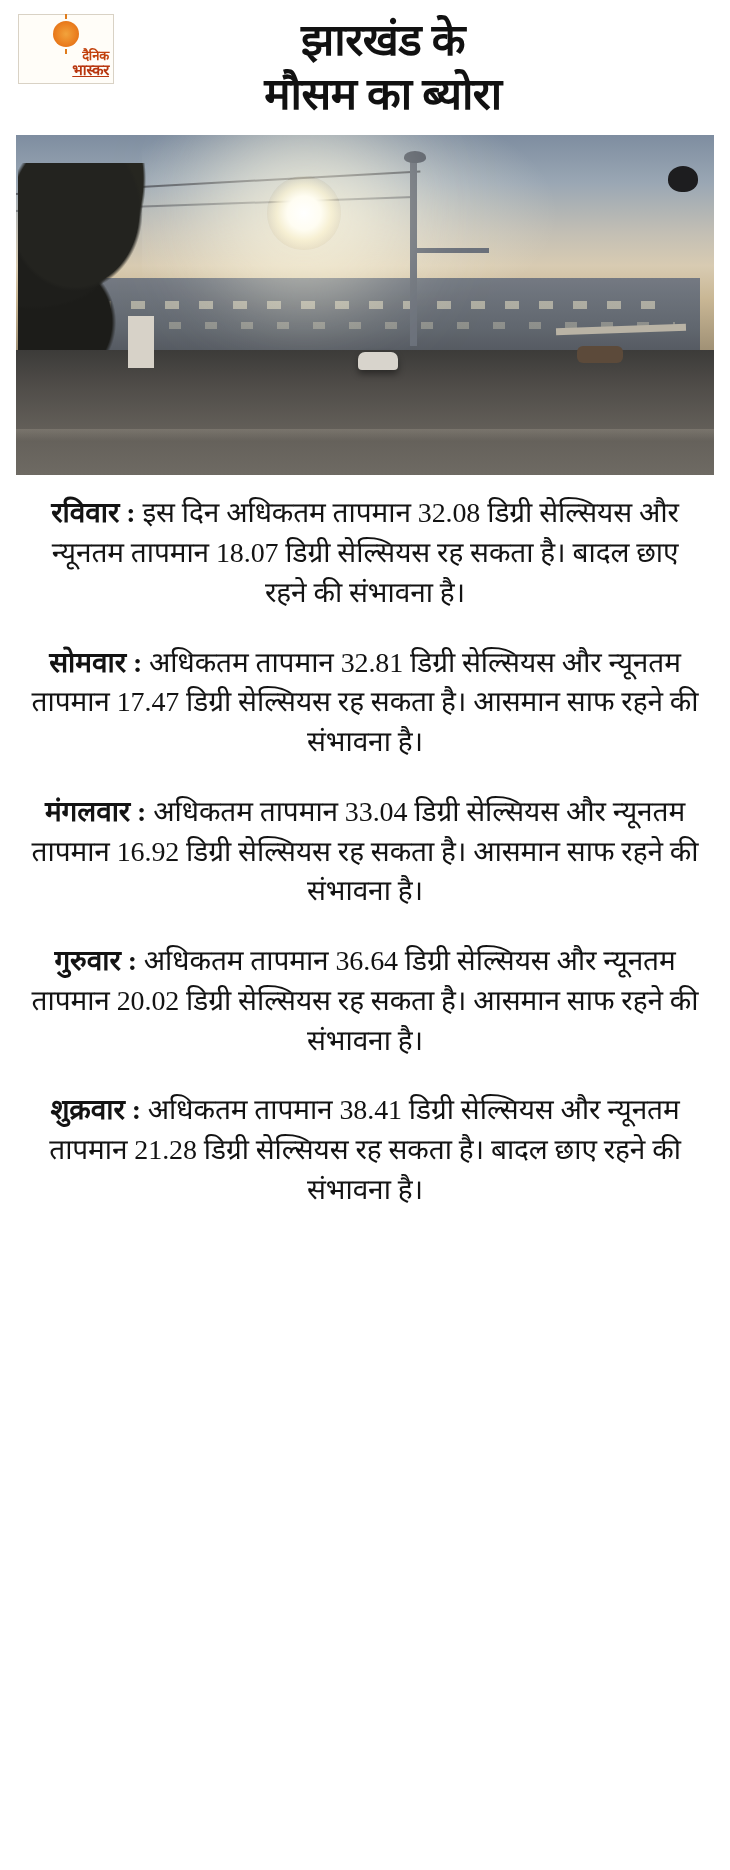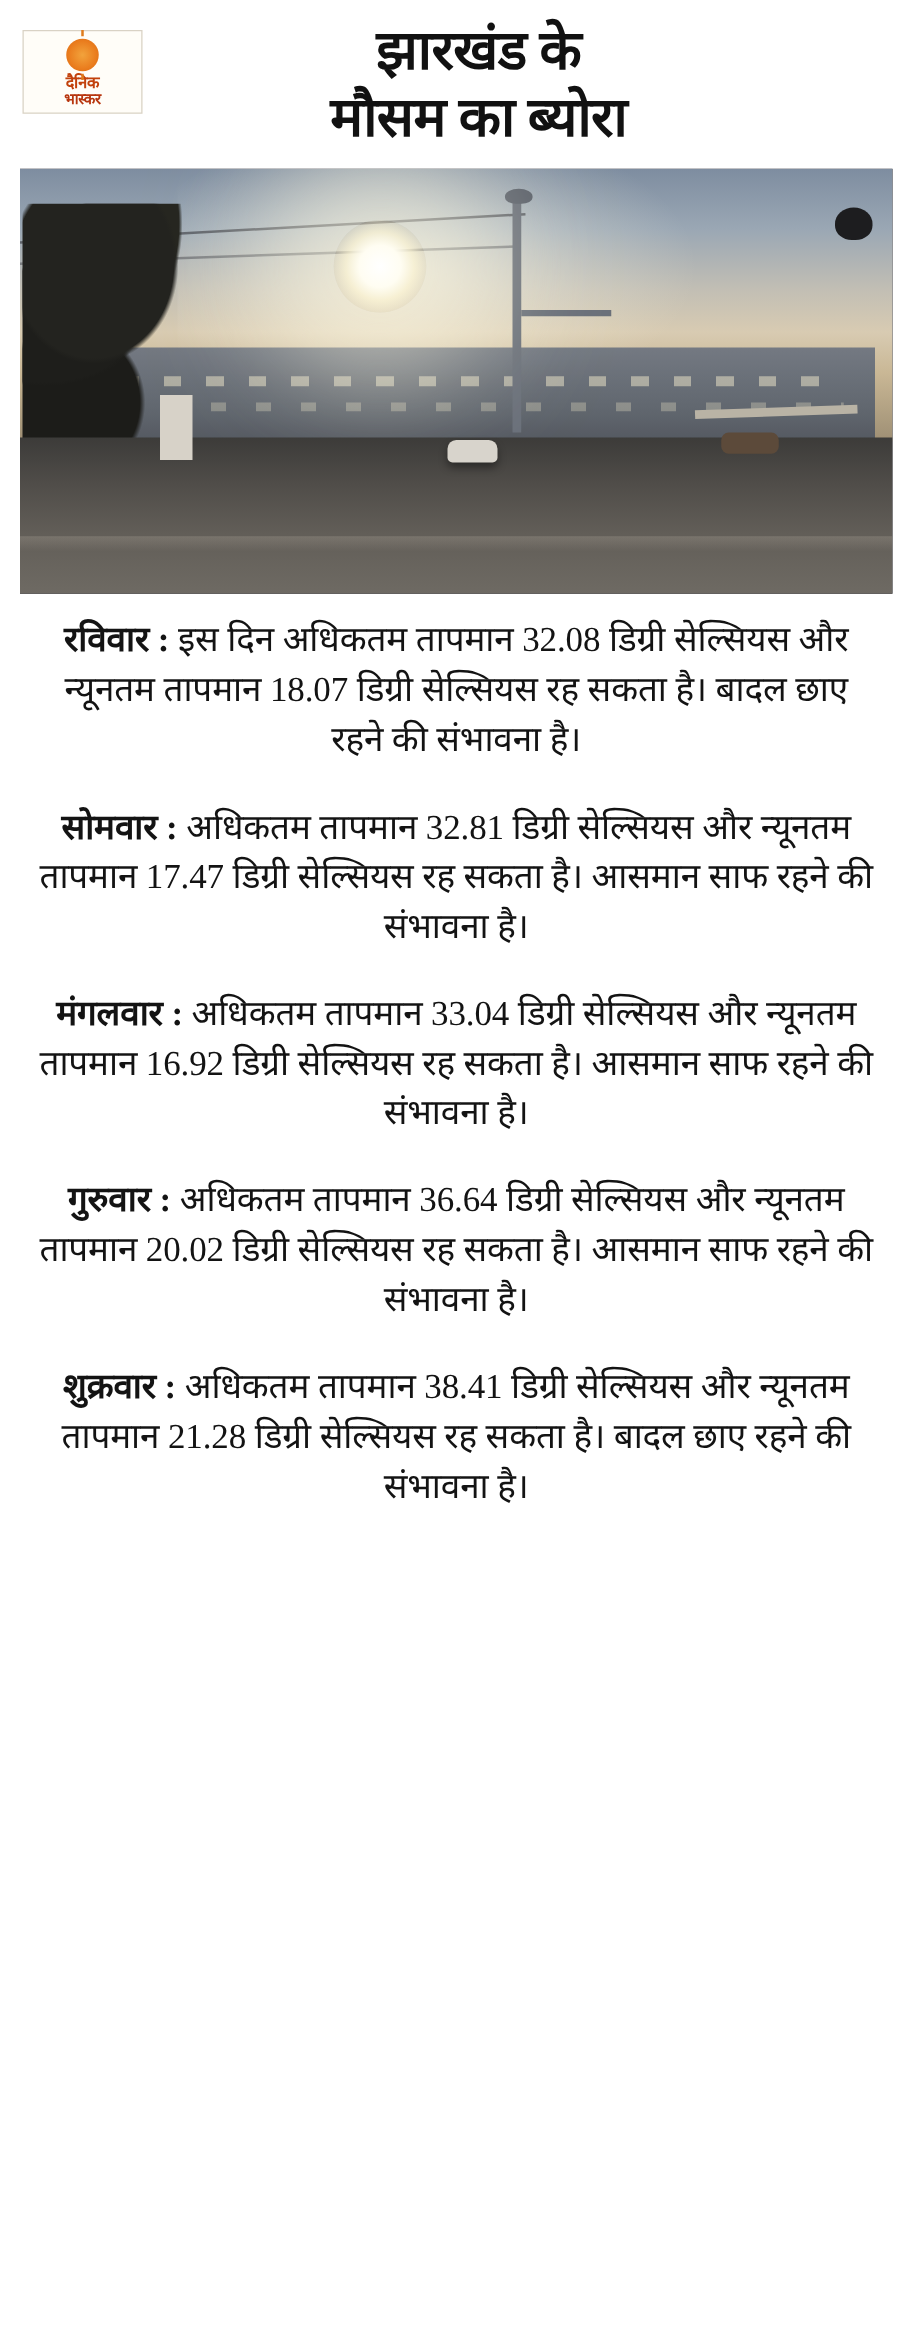--- a/index.html
+++ b/index.html
@@ -27,23 +27,22 @@
     display: flex;
     align-items: flex-start;
     gap: 10px;
   }
   .logo {
     width: 96px;
     flex: 0 0 96px;
     border: 1px solid #d9d2c5;
     background: #fffdf8;
     padding: 6px 4px 5px 4px;
-    text-align: center;
+    text-align: right;
     line-height: 1.05;
-    margin-top: 10px;
   }
   .logo-sun {
     width: 26px;
     height: 26px;
     margin: 0 auto 2px auto;
     border-radius: 50%;
     background: radial-gradient(circle at 50% 50%, #f2a33c 0%, #ea7d1e 60%, #d9660f 100%);
     position: relative;
   }
   .logo-sun::before,
@@ -60,23 +59,24 @@
   .logo-sun::after { bottom: -7px; }
   .logo-name {
     font-family: "Liberation Serif", "DejaVu Serif", serif;
     font-weight: 700;
     font-size: 13px;
     color: #c2410c;
     letter-spacing: -0.2px;
   }
   .logo-name-2 {
     font-weight: 700;
-    font-size: 12px;
+    font-size: 15px;
     color: #b8360f;
     letter-spacing: -0.3px;
+    text-decoration: underline;
   }
   .title-wrap {
     flex: 1 1 auto;
     text-align: center;
     padding-right: 70px;
   }
   .title {
     font-family: "Liberation Serif", "DejaVu Serif", serif;
     font-weight: 700;
     font-size: 44px;

